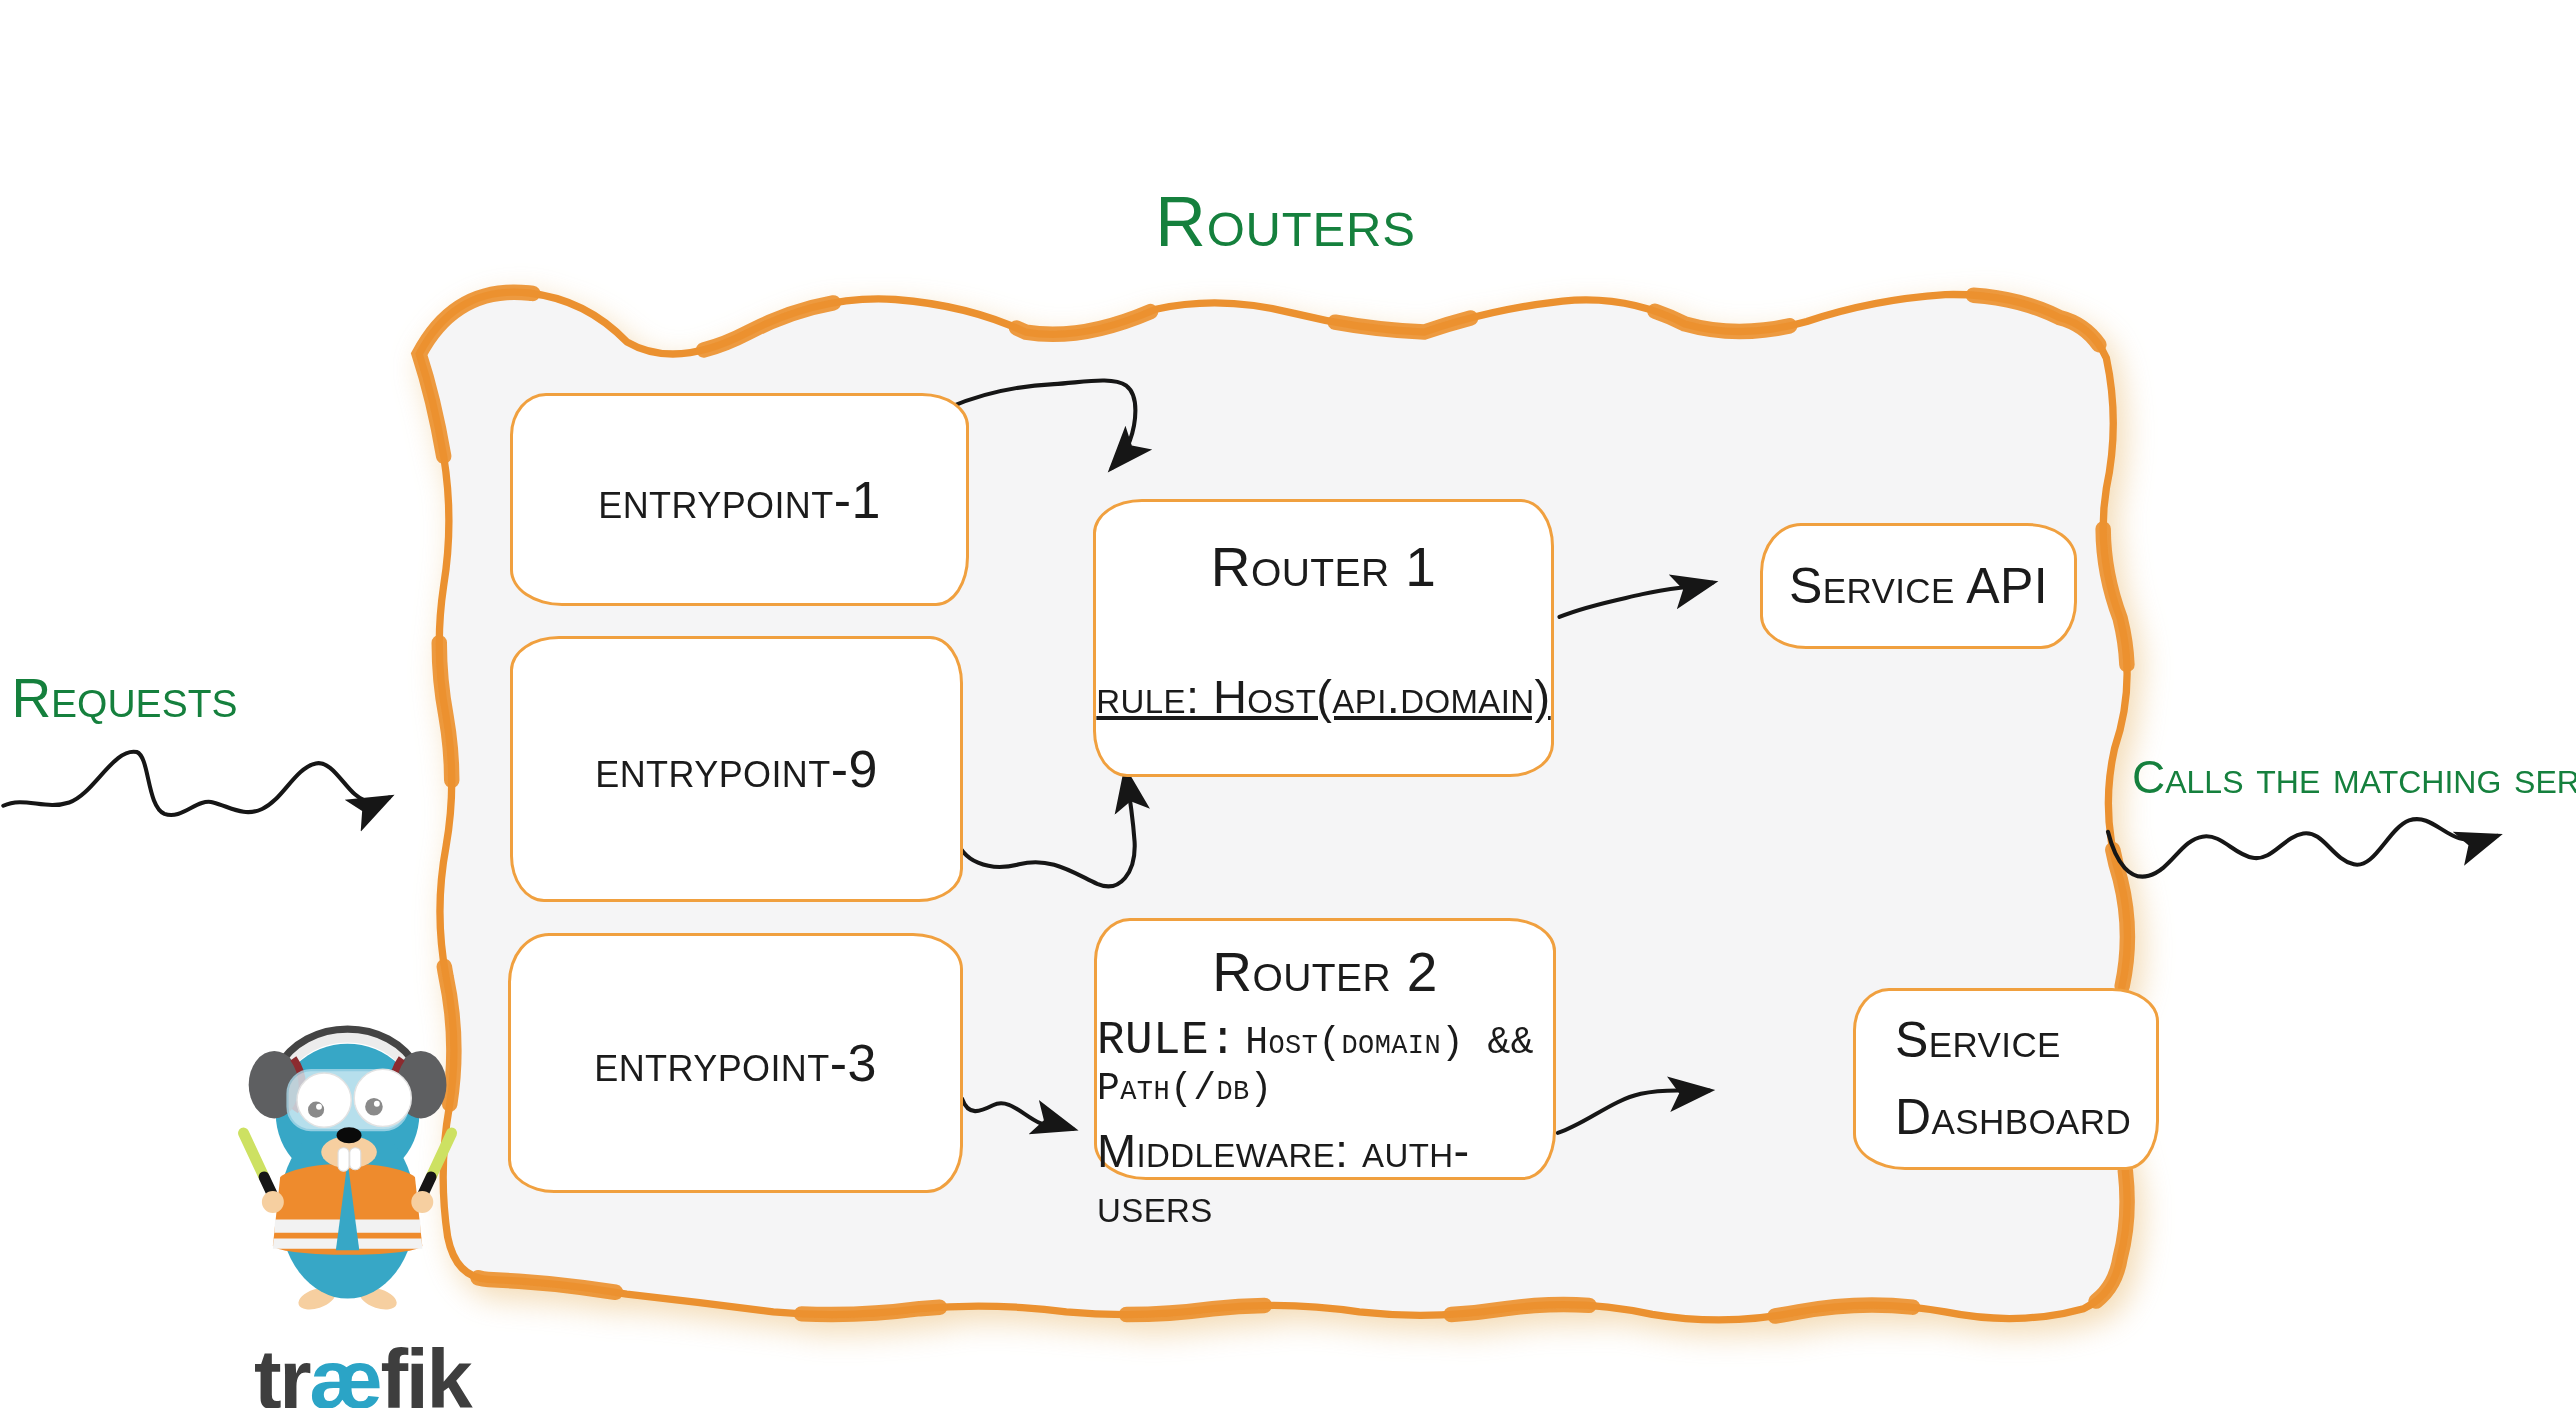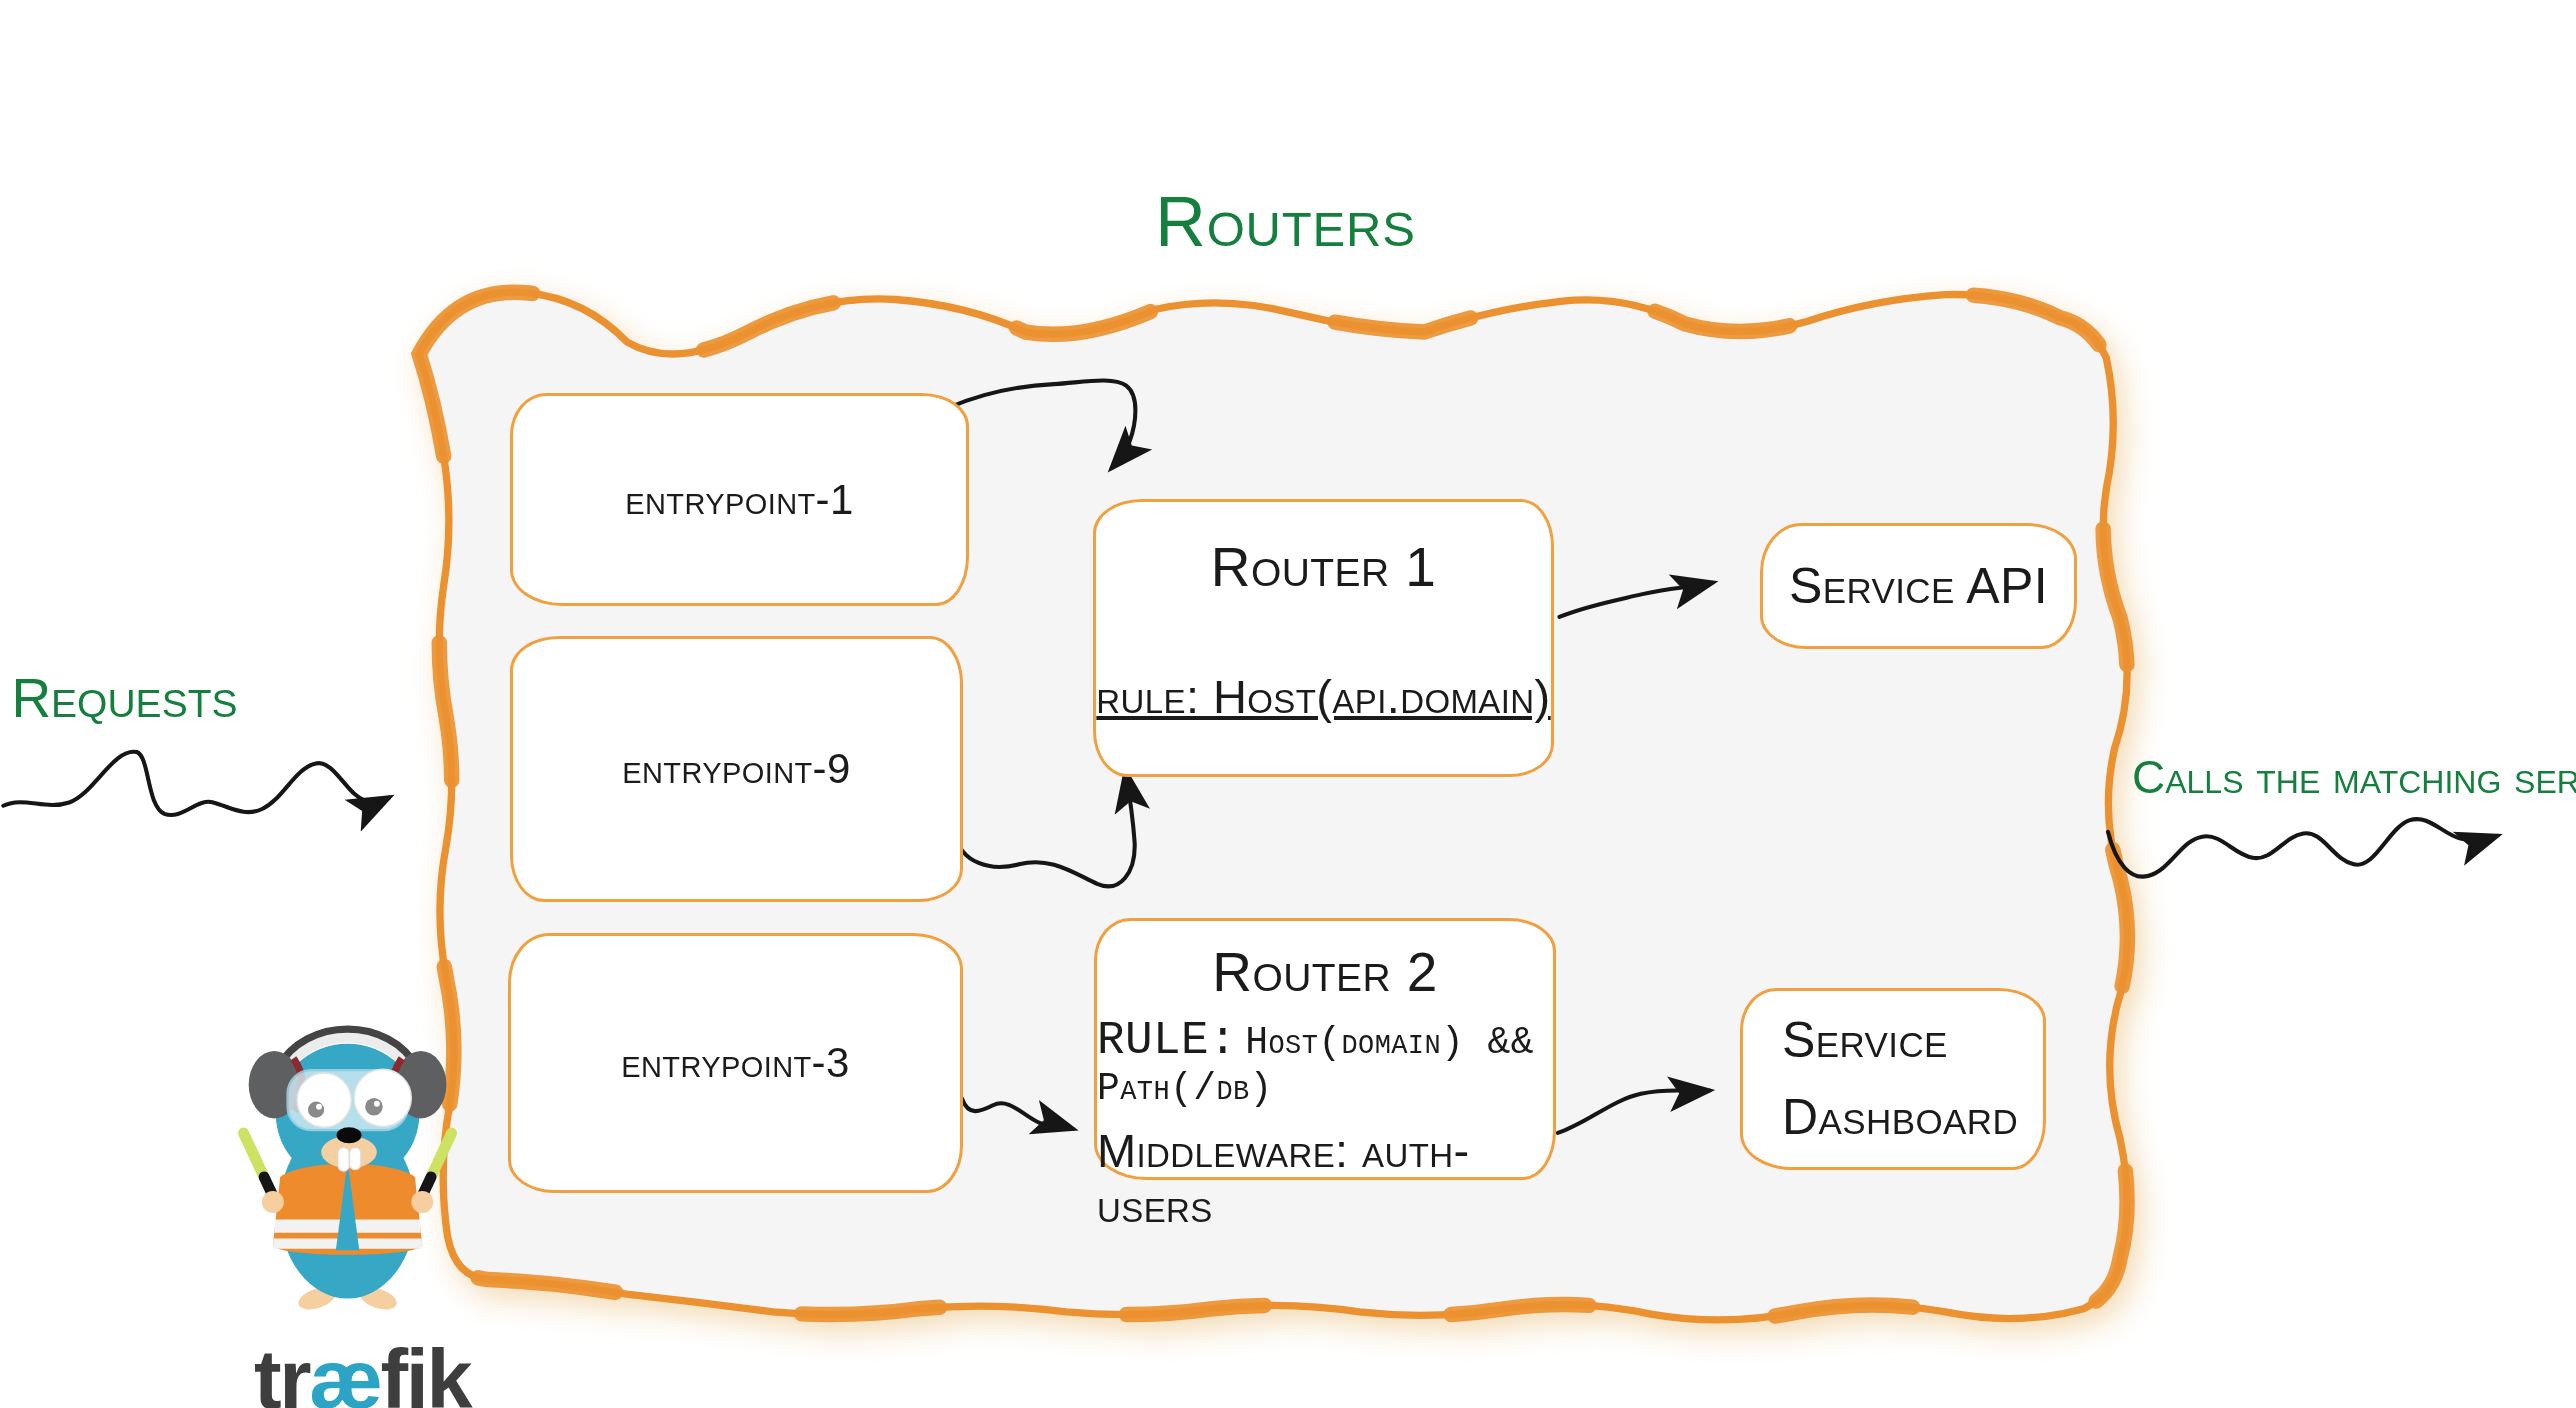--- a/index.html
+++ b/index.html
@@ -10,21 +10,21 @@
   svg.layer{position:absolute;left:0;top:0;z-index:1;}
   .txt{position:absolute;z-index:3;font-variant:small-caps;color:#15803d;white-space:nowrap;}
   .node{
     position:absolute;z-index:2;background:#ffffff;
     border:3.3px solid #F0A03F;display:flex;align-items:center;justify-content:center;
     font-variant:small-caps;letter-spacing:0.4px;
   }
   .node.wob-a{border-radius:36px 47px 33px 52px / 42px 33px 49px 36px;}
   .node.wob-b{border-radius:49px 33px 44px 34px / 34px 47px 33px 46px;}
   .node.wob-c{border-radius:41px 50px 36px 46px / 49px 36px 47px 33px;}
-  .ep-label{font-size:42px;text-align:center;}
+  .ep-label{font-size:52px;text-align:center;}
   .router-box{flex-direction:column;justify-content:flex-start;}
   .router-title{font-size:55px;}
   .rule-line{font-size:47px;text-decoration:underline;}
   .rule-big{font-size:46px;}
   .rule-small{font-size:38px;}
   .mw-line{font-size:47px;}
   .svc-label{font-size:50px;}
   .dash-box{flex-direction:column;align-items:flex-start;justify-content:center;padding-left:39px;}
   .dash-box .svc-label{line-height:1.55;}
   #main-title{font-size:70px;letter-spacing:0.8px;}
@@ -163,21 +163,21 @@
     <div style="margin-top:11.4px;font-family:Liberation Mono, monospace;">
       <span class="rule-big">RULE:</span>
       <span class="rule-small">Host(domain) &amp;&amp; Path(/db)</span>
     </div>
     <div class="mw-line" style="margin-top:13px;">Middleware: auth-users</div>
   </div>
 
   <div class="node wob-c" style="left:1760px;top:523px;width:311px;height:120px;">
     <span class="svc-label">Service API</span>
   </div>
-  <div class="node dash-box wob-a" style="left:1740px;top:988px;width:306px;height:182px;box-sizing:border-box;">
+  <div class="node dash-box wob-a" style="left:1853px;top:988px;width:306px;height:182px;box-sizing:border-box;">
     <span class="svc-label">Service</span>
     <span class="svc-label">Dashboard</span>
   </div>
 
   <div id="wordmark" style="left:254px;top:1332px;">
     <span>tr</span><span class="ae">æ</span><span>fik</span>
   </div>
 
 </div>
 

